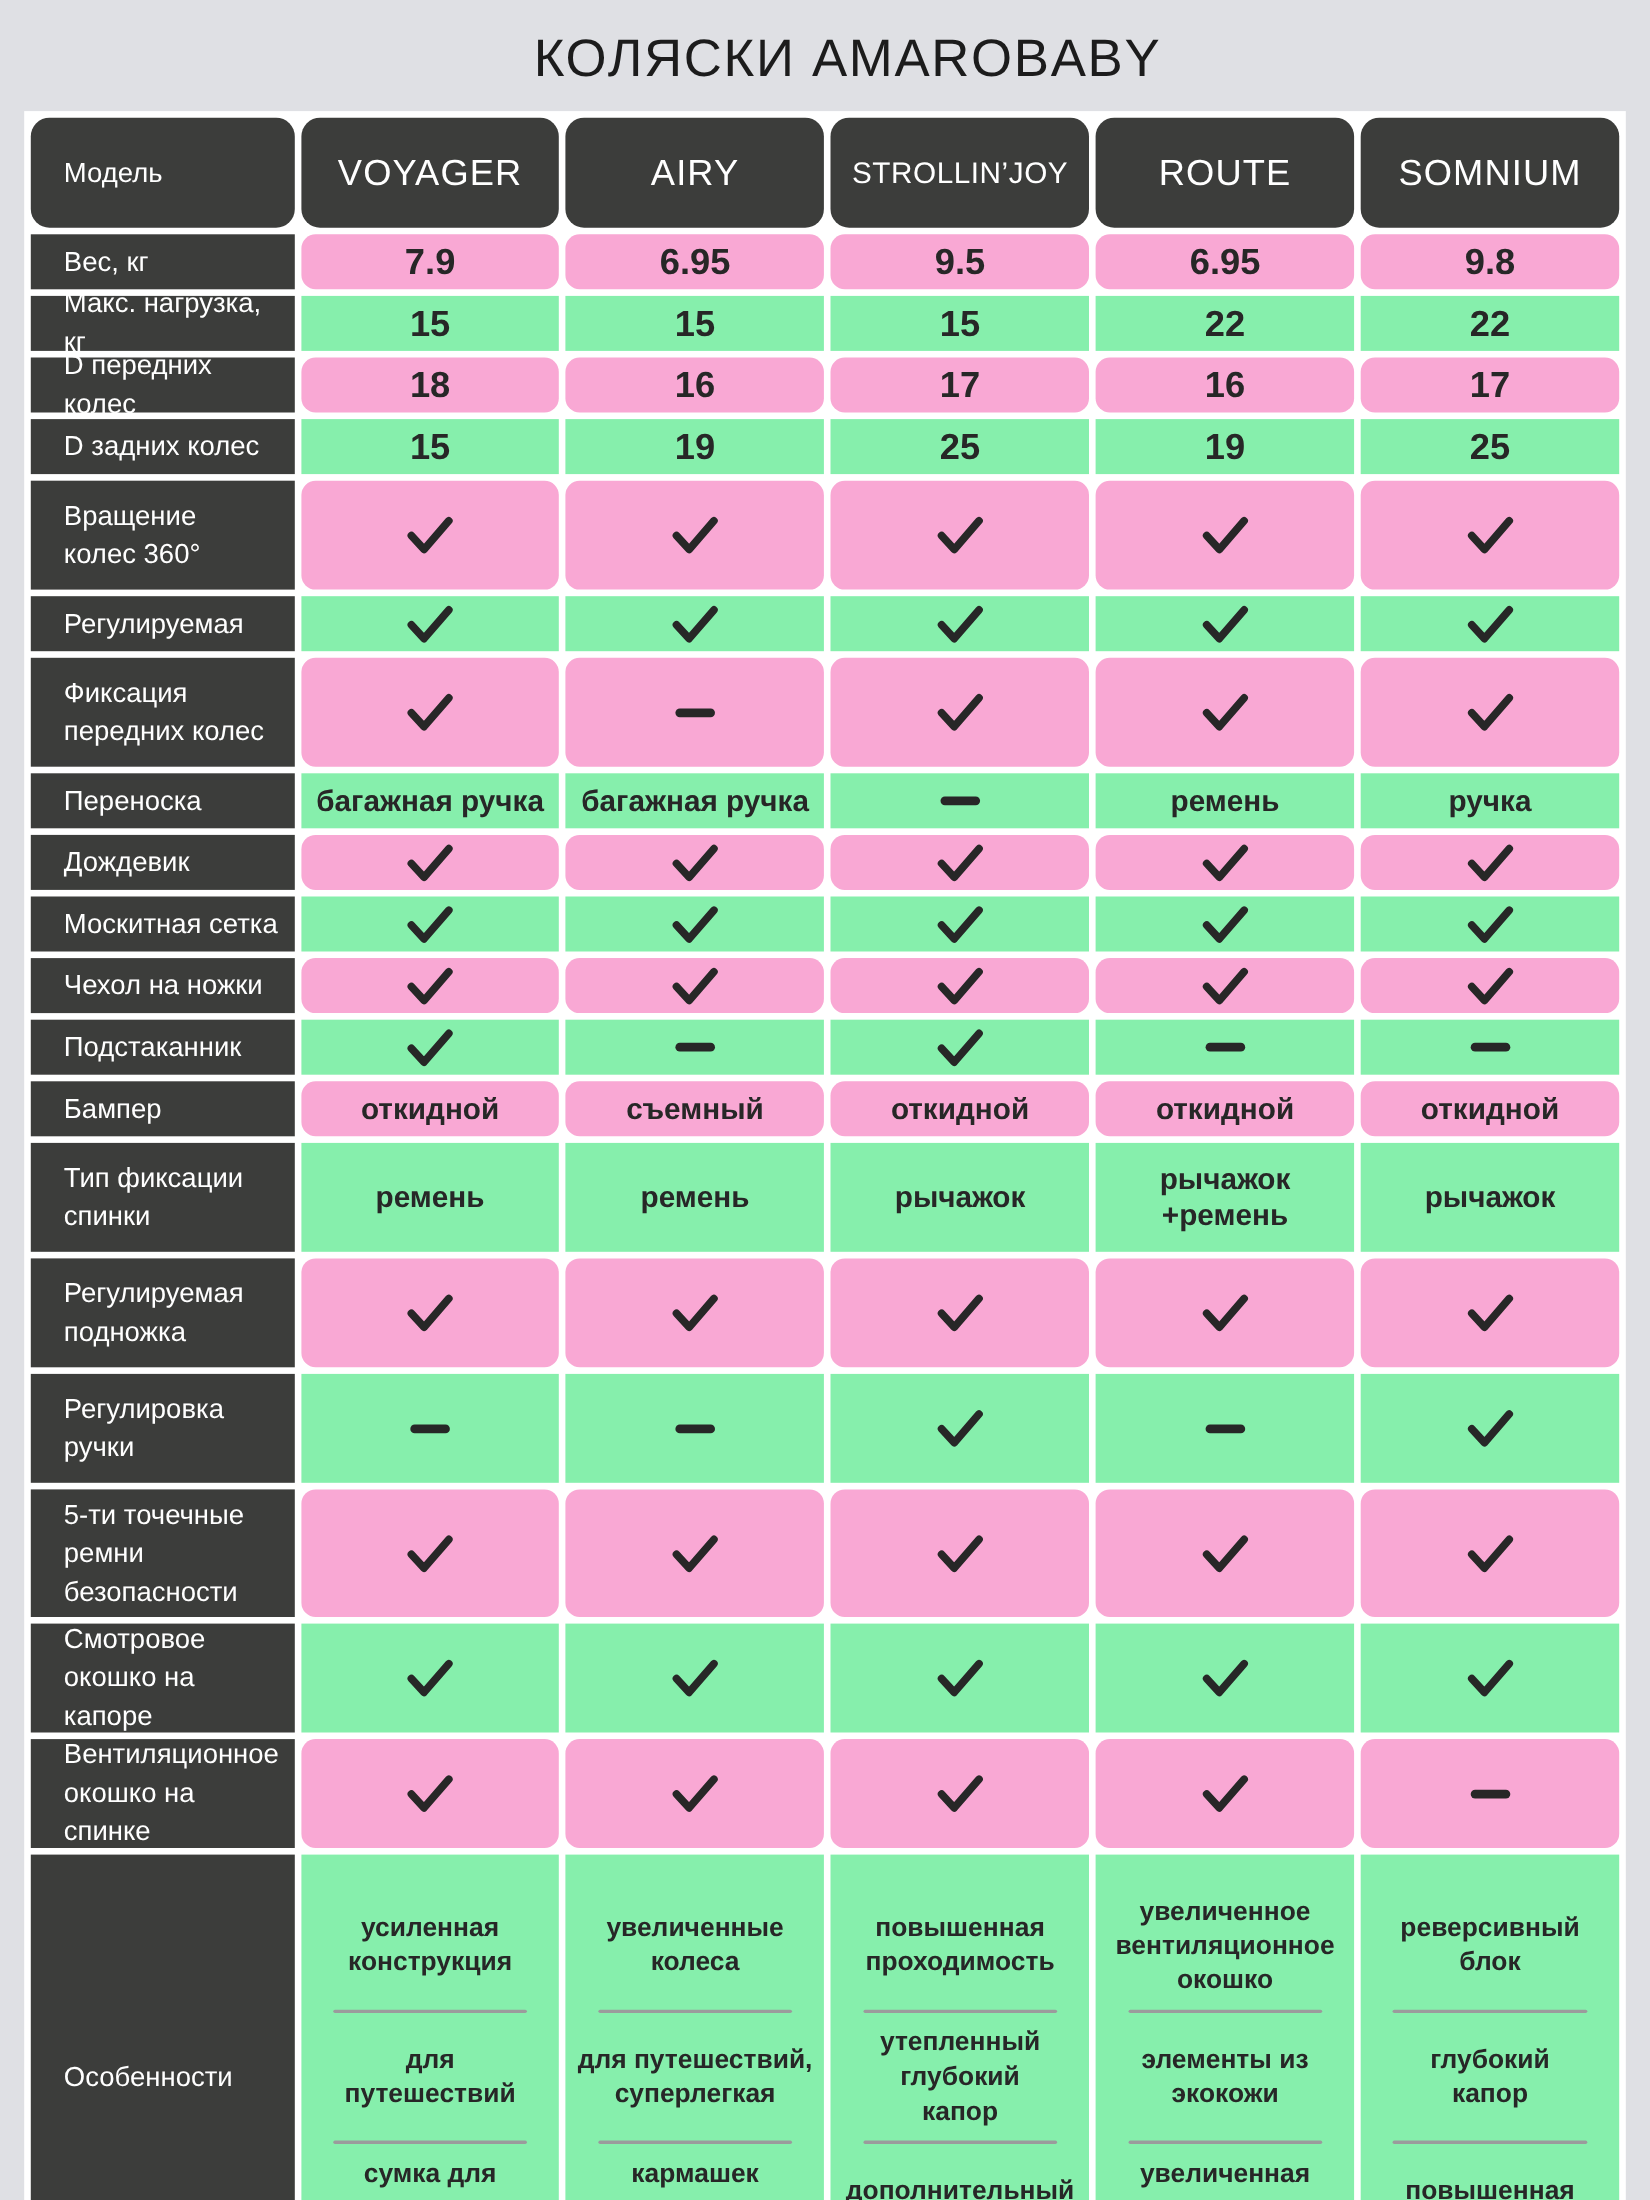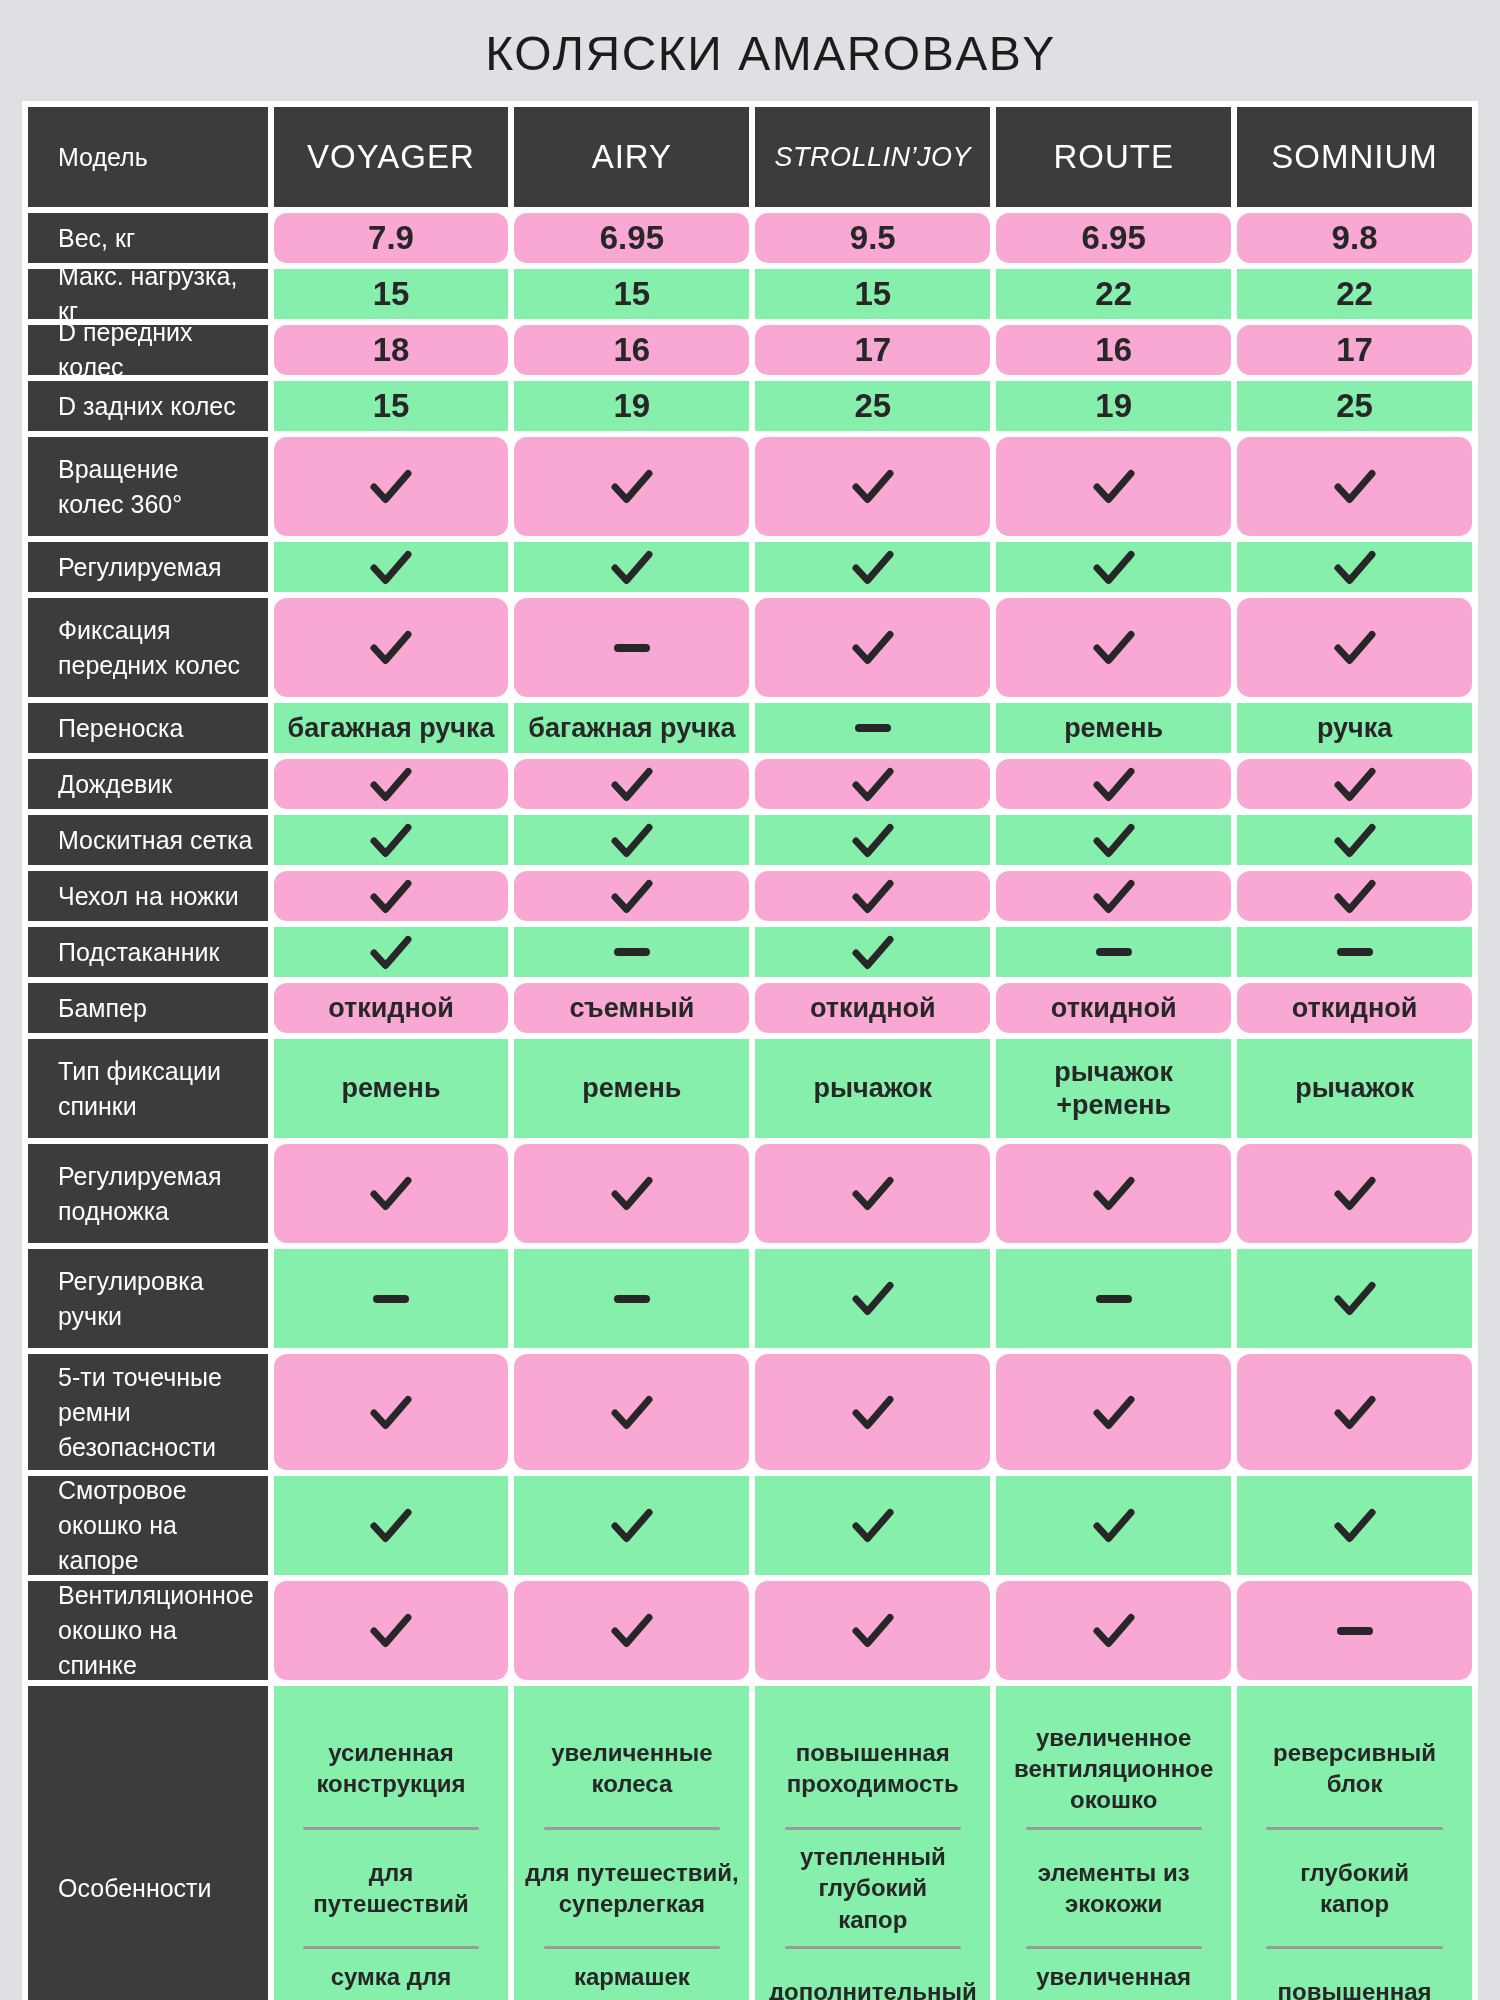--- a/index.html
+++ b/index.html
@@ -48,34 +48,34 @@
     line-height: 1.4;
     white-space: pre-line;
   }
   .model {
     color: #ffffff;
     font-size: 33px;
     font-weight: 400;
     letter-spacing: 1px;
     text-align: right;
   }
-  .model.m2 { font-size: 27px; letter-spacing: 0.5px; font-style: italic; }
+  .model.m2 { font-size: 27px; letter-spacing: 0.5px; }
 
   .val {
     color: #272727;
     font-size: 27px;
     font-weight: 700;
     text-align: center;
     line-height: 1.2;
     white-space: pre-line;
     padding: 0 6px;
   }
   .val.num { font-size: 33px; }
 
-  .r-hd { height: 100px; }
+  .r-hd { height: 100px; border-radius: 17px; }
   .r-sm { height: 50px; }
   .r-md { height: 99px; }
   .r-lg { height: 116px; }
   .r-ft { height: 404px; }
 
   .check-svg { display: block; }
   .dash {
     width: 36px; height: 8px;
     border-radius: 4px;
     background: #272727;

